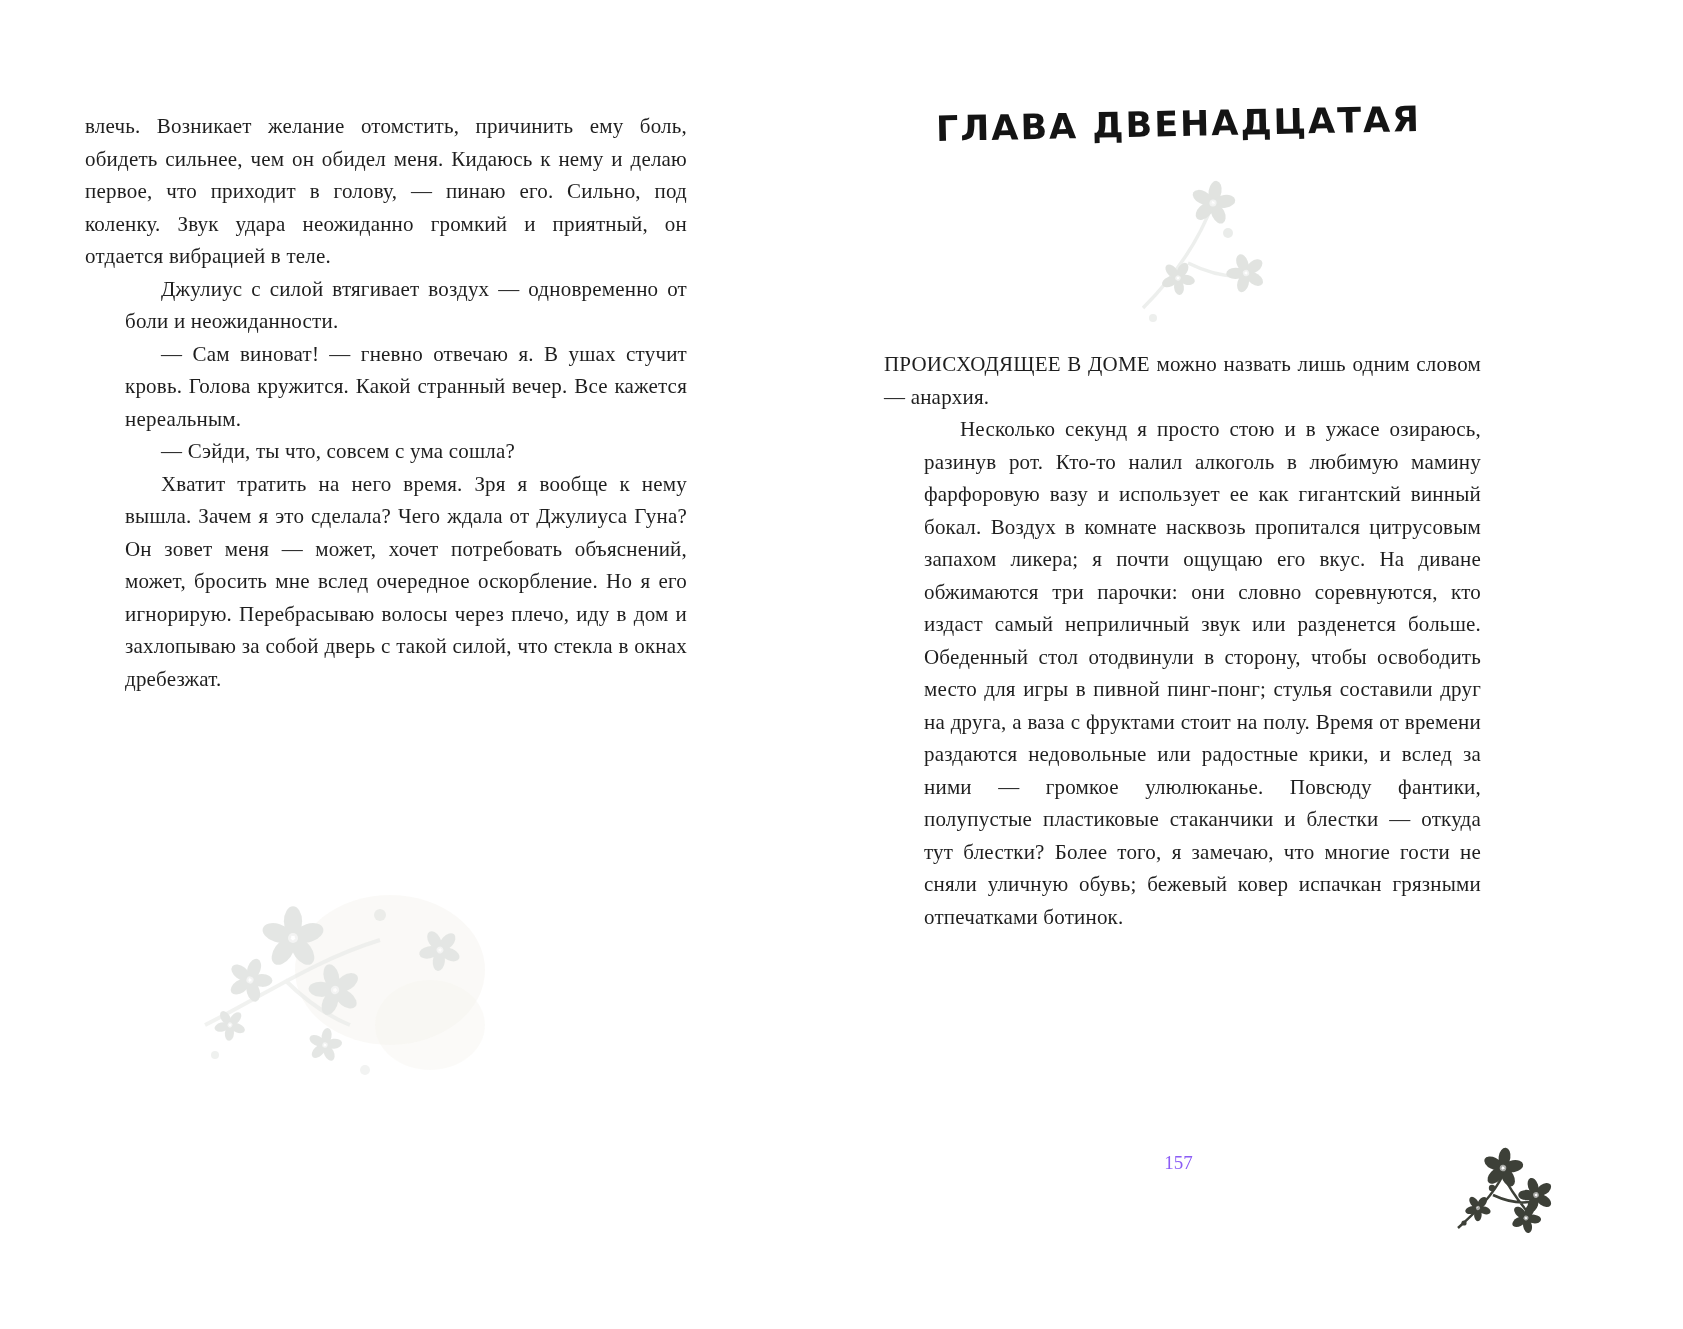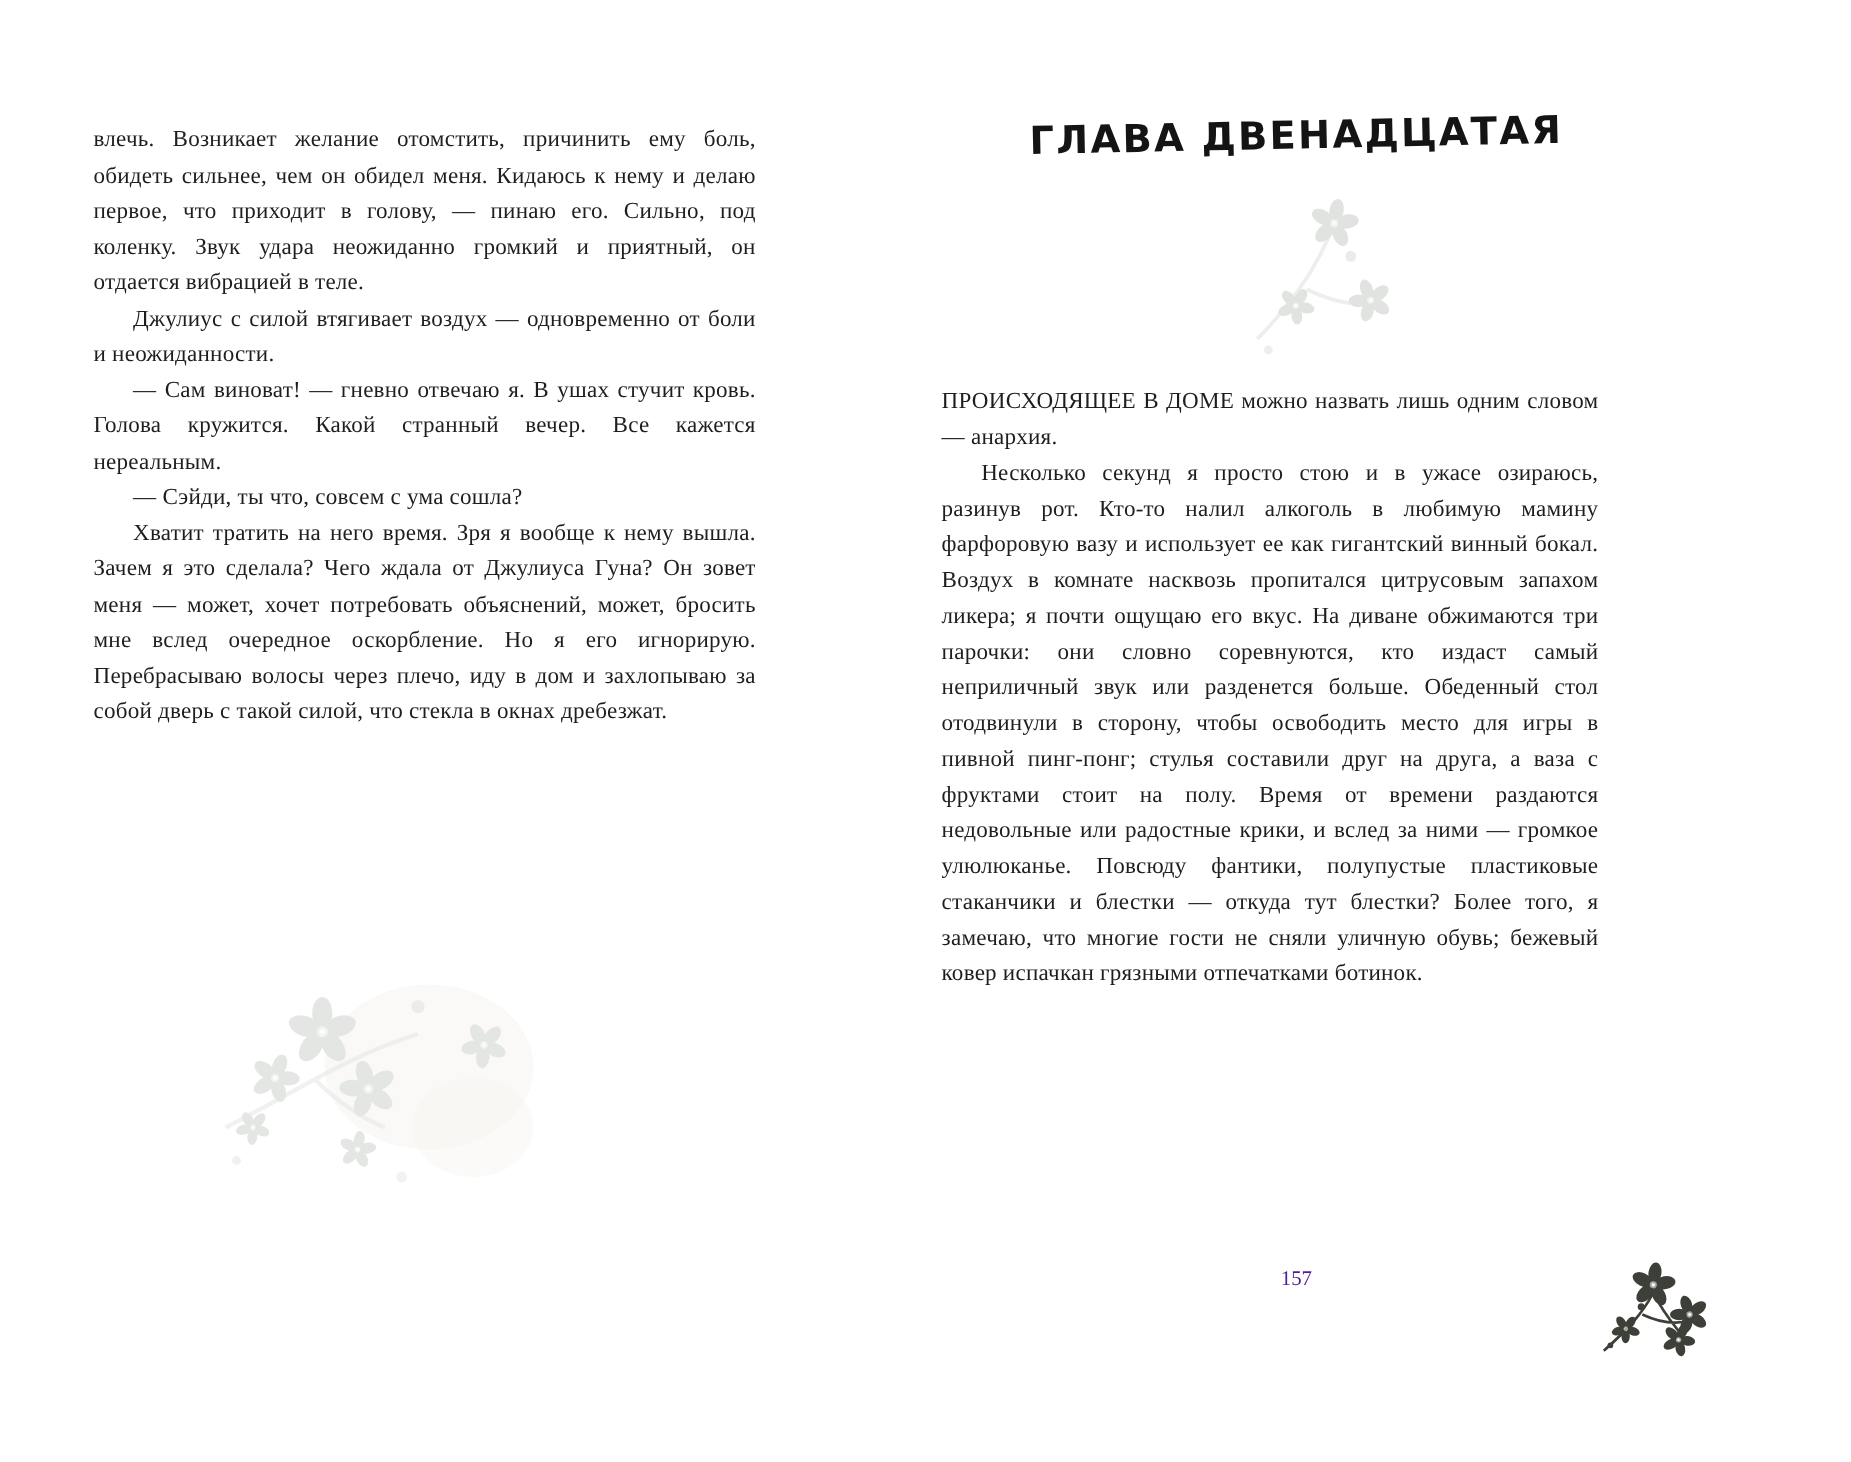--- a/index.html
+++ b/index.html
@@ -22,28 +22,29 @@
     font-size: 21px;
     line-height: 32.5px;
     text-align: justify;
     letter-spacing: 0.2px;
   }
   .page-text p {
     margin: 0;
   }
   .page-text p.indent {
     text-indent: 36px;
+    margin-left: 40px;
   }
   .left-text {
     left: 85px;
     top: 110px;
     width: 602px;
   }
   .right-text {
-    left: 856px;
+    left: 884px;
     top: 348px;
     width: 597px;
   }
   .chapter-title {
     position: absolute;
     left: 880px;
     top: 104px;
     width: 597px;
     text-align: center;
     font-family: "DejaVu Sans", sans-serif;
@@ -75,21 +76,21 @@
     color: #33362e;
     opacity: 0.95;
   }
   .page-number {
     position: absolute;
     left: 880px;
     top: 1152px;
     width: 597px;
     text-align: center;
     font-size: 19px;
-    color: #4c1d95;
+    color: #8b5cf6;
   }
 </style>
 </head>
 <body>
 
 <div class="spread">
 
   <svg width="0" height="0" style="position:absolute" aria-hidden="true">
     <defs>
       <g id="fl5" fill="currentColor">

